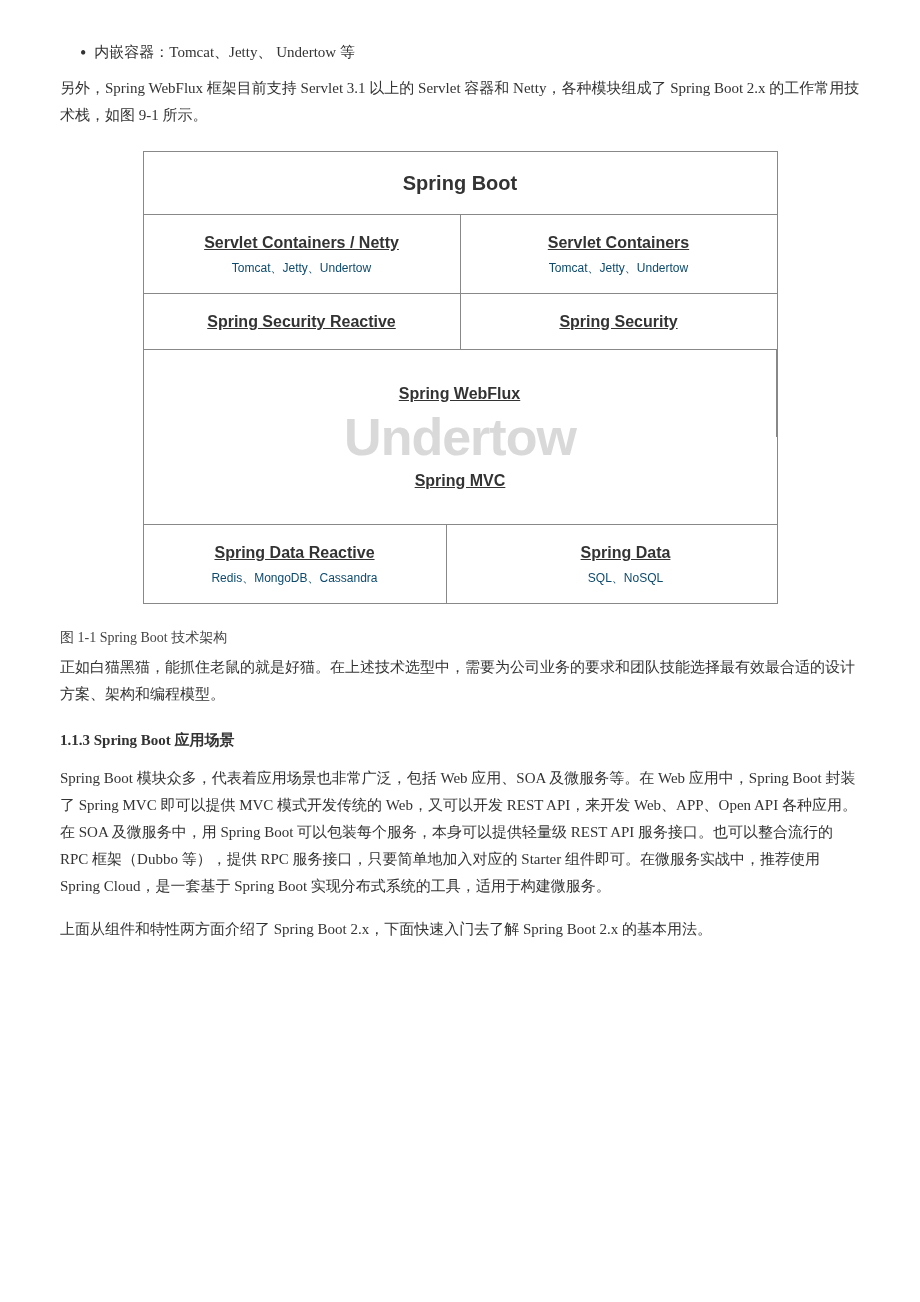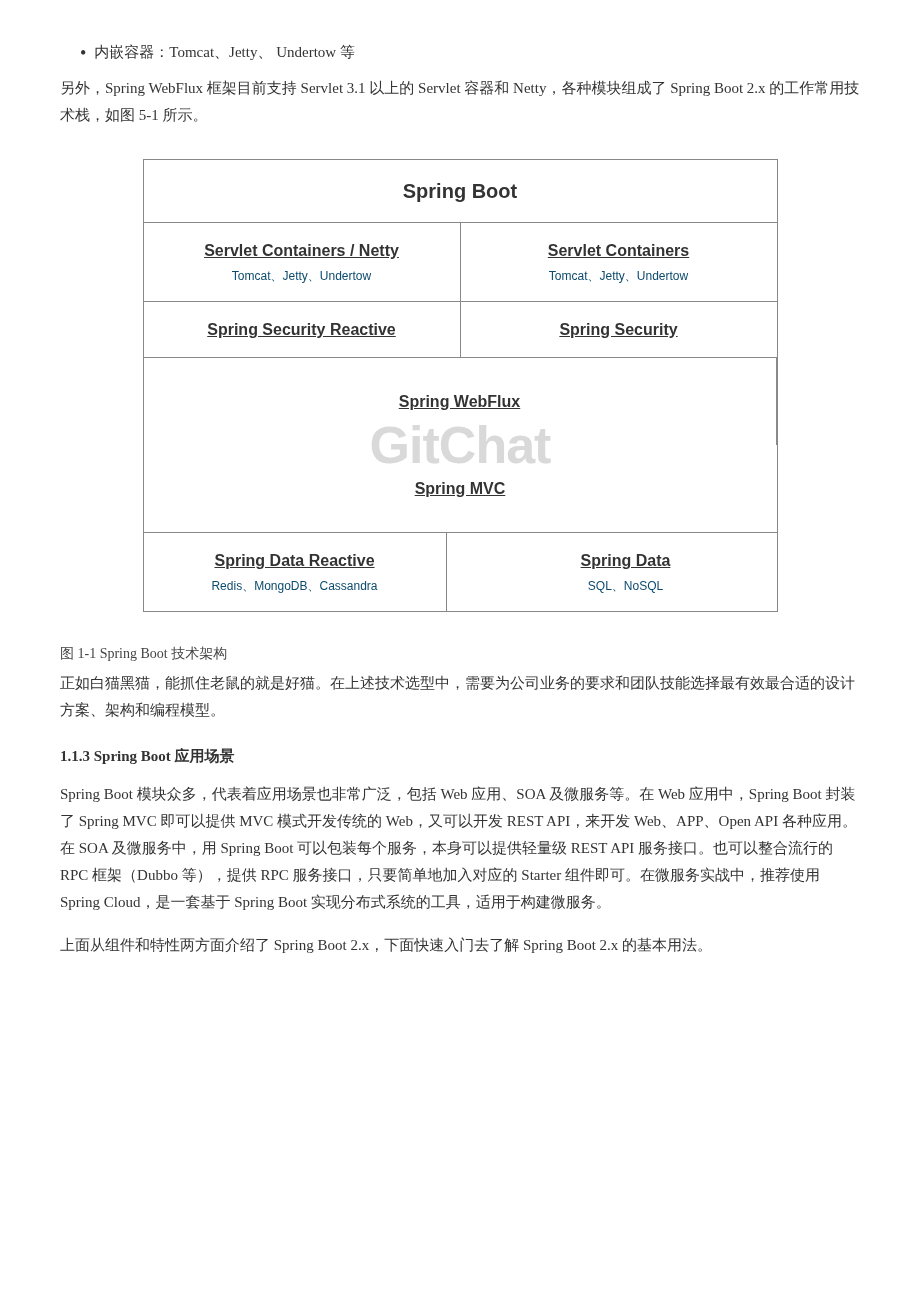--- a/index.html
+++ b/index.html
@@ -31,21 +31,21 @@
       font-size: 18px;
       line-height: 1.5;
     }
 
     .paragraph {
       margin-bottom: 16px;
       line-height: 1.8;
     }
 
     .diagram-container {
-      margin: 30px auto;
+      margin: 22px auto;
       width: 635px;
       border: 1.5px solid #888;
     }
 
     .diagram-row-title {
       text-align: center;
       padding: 14px 20px;
       border-bottom: 1.5px solid #888;
       font-weight: bold;
       font-size: 20px;
@@ -131,21 +131,21 @@
     }
   </style>
 </head>
 <body>
 
 <div class="bullet-item">
   <span class="bullet-dot">•</span>
   <span>内嵌容器：Tomcat、Jetty、 Undertow 等</span>
 </div>
 
-<p class="paragraph">另外，Spring WebFlux 框架目前支持 Servlet 3.1 以上的 Servlet 容器和 Netty，各种模块组成了 Spring Boot 2.x 的工作常用技术栈，如图 5-1 所示。</p>
+<p class="paragraph">另外，Spring WebFlux 框架目前支持 Servlet 3.1 以上的 Servlet 容器和 Netty，各种模块组成了 Spring Boot 2.x 的工作常用技术栈，如图 9-1 所示。</p>
 
 <div class="diagram-container">
 
   <div class="diagram-row-title">
     <span>Spring Boot</span>
   </div>
 
 
   <div class="diagram-row-two-col">
     <div class="diagram-col-left">
@@ -167,21 +167,21 @@
     </div>
   </div>
 
   <div class="diagram-row-two-col diagram-watermark">
     <div class="diagram-col-left" style="padding: 30px 20px;">
       <div class="diagram-col-bold">Spring WebFlux</div>
     </div>
     <div class="diagram-col-right" style="padding: 30px 28px;">
       <div class="diagram-col-bold">Spring MVC</div>
     </div>
-    <div class="watermark-text">GitChat</div>
+    <div class="watermark-text">Undertow</div>
   </div>
 
   <div class="diagram-row-two-col" style="border-bottom: none;">
     <div class="diagram-col-left">
       <div class="diagram-col-bold">Spring Data Reactive</div>
       <div class="diagram-col-sub">Redis、MongoDB、Cassandra</div>
     </div>
     <div class="diagram-col-right">
       <div class="diagram-col-bold">Spring Data</div>
       <div class="diagram-col-sub">SQL、NoSQL</div>

